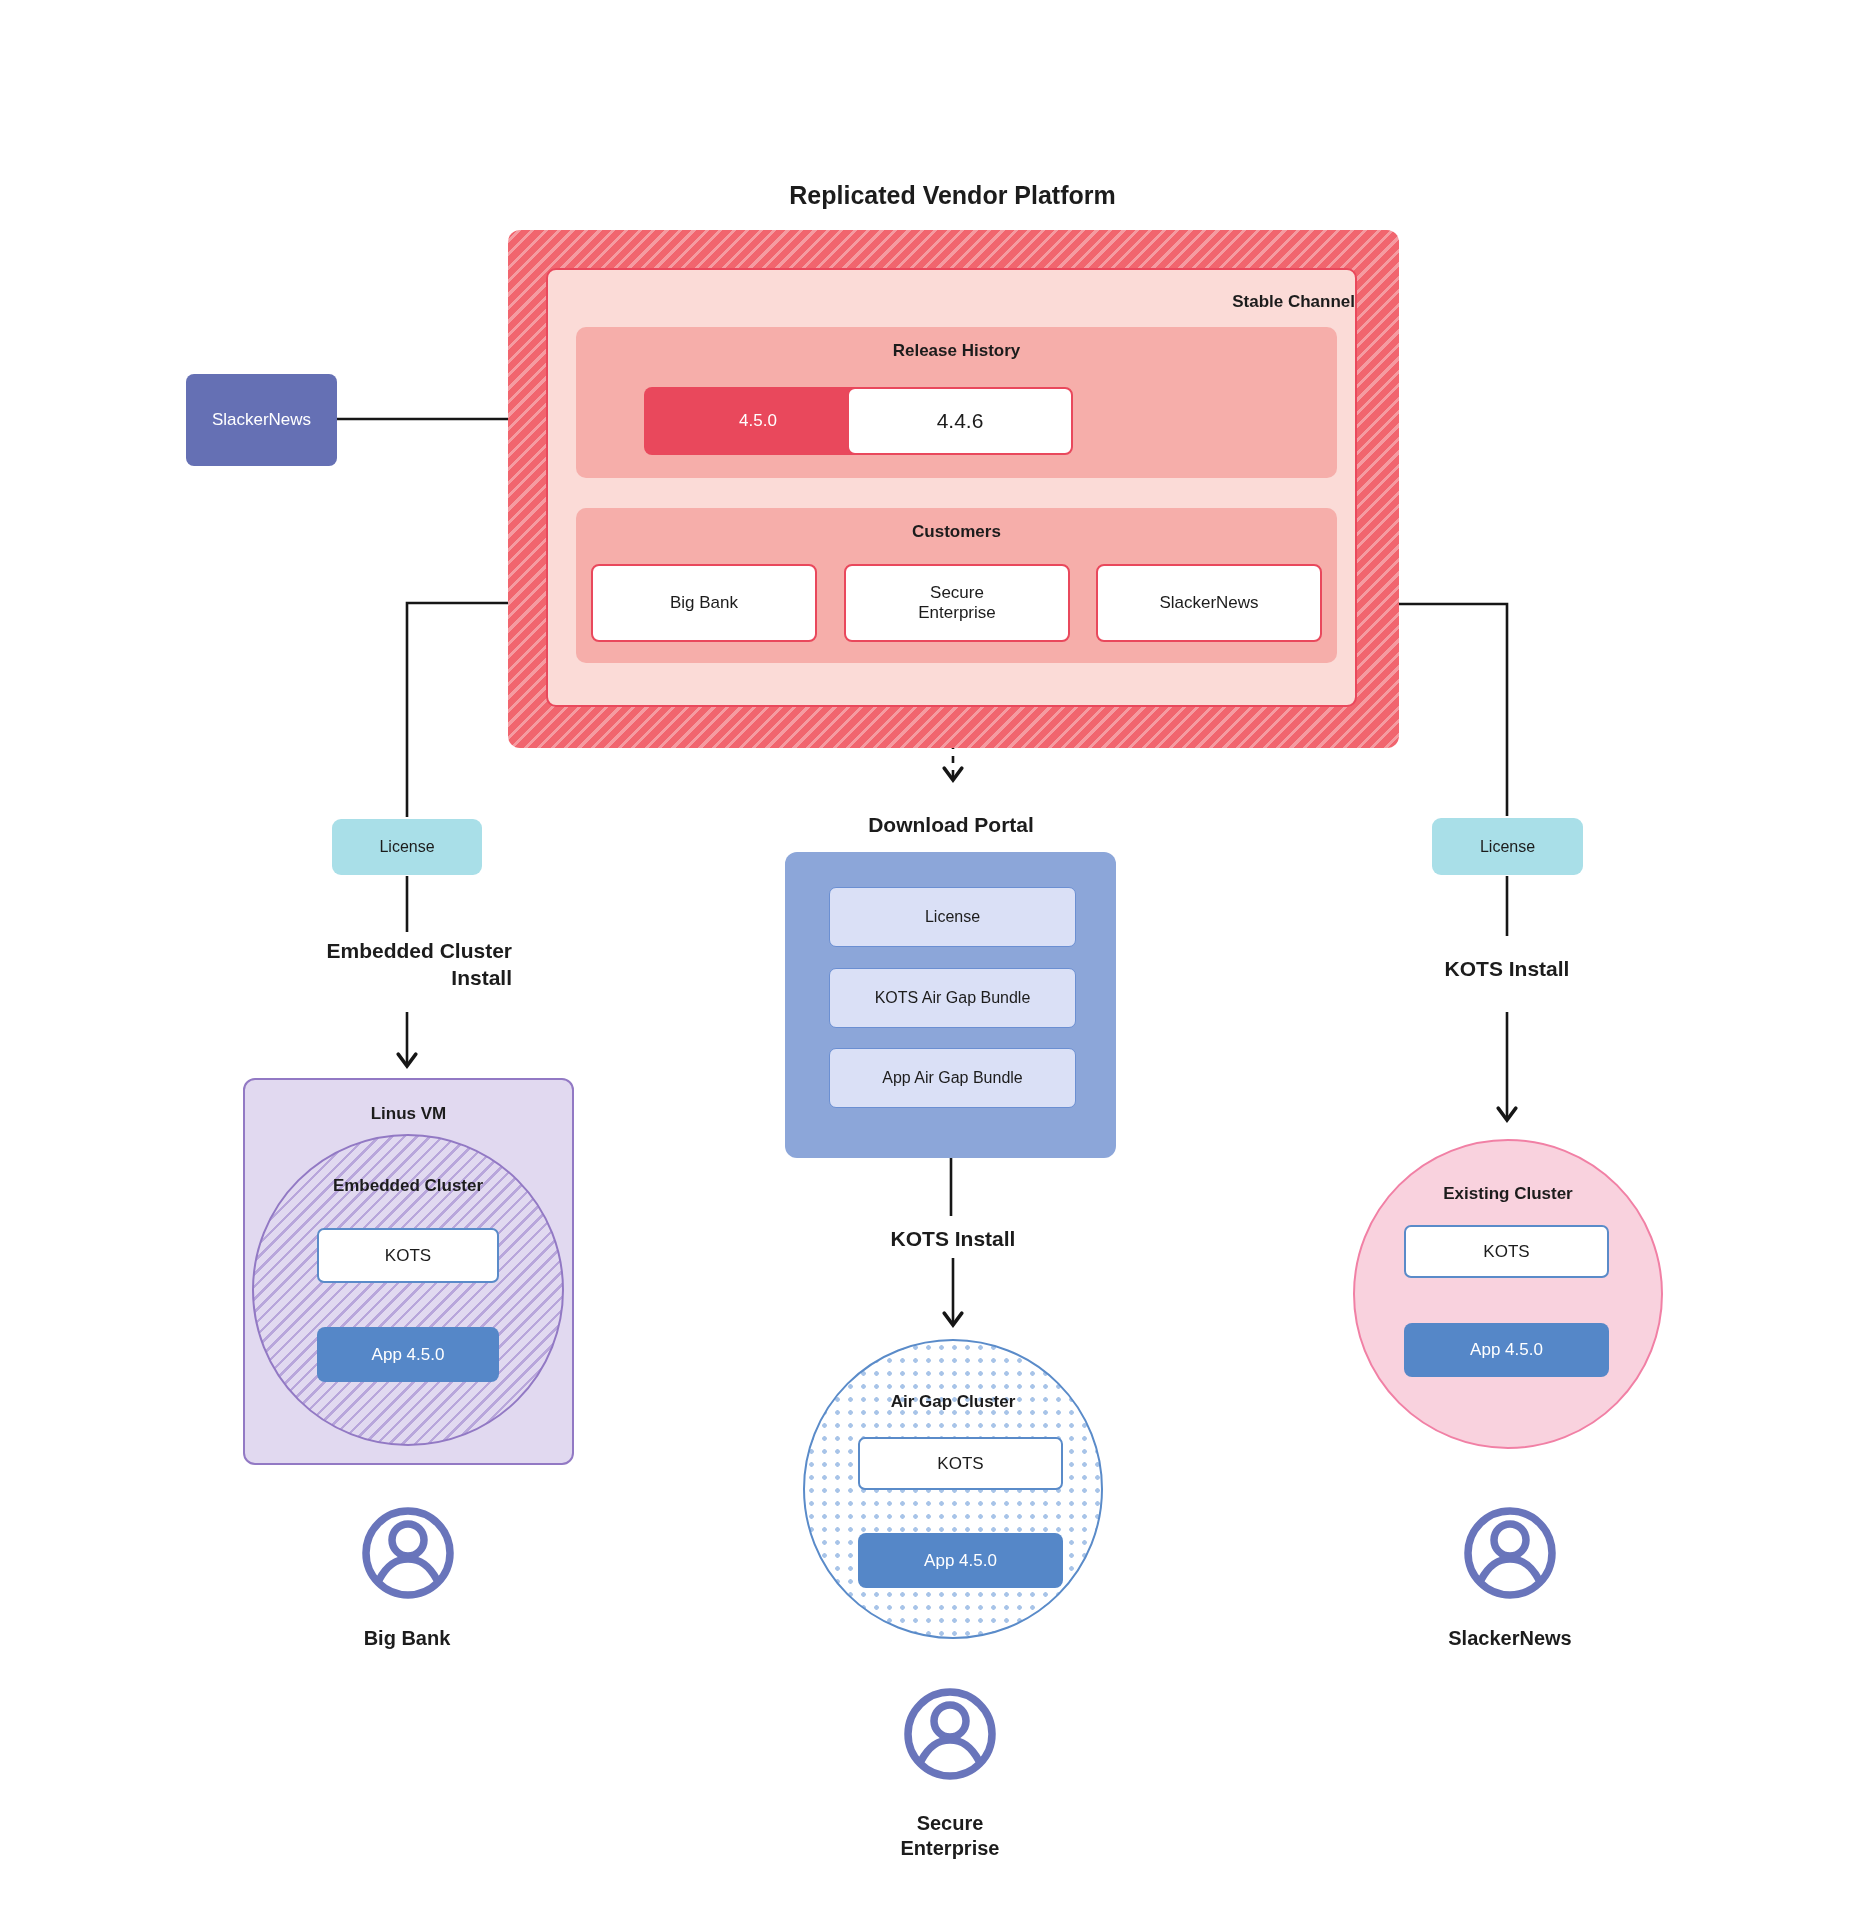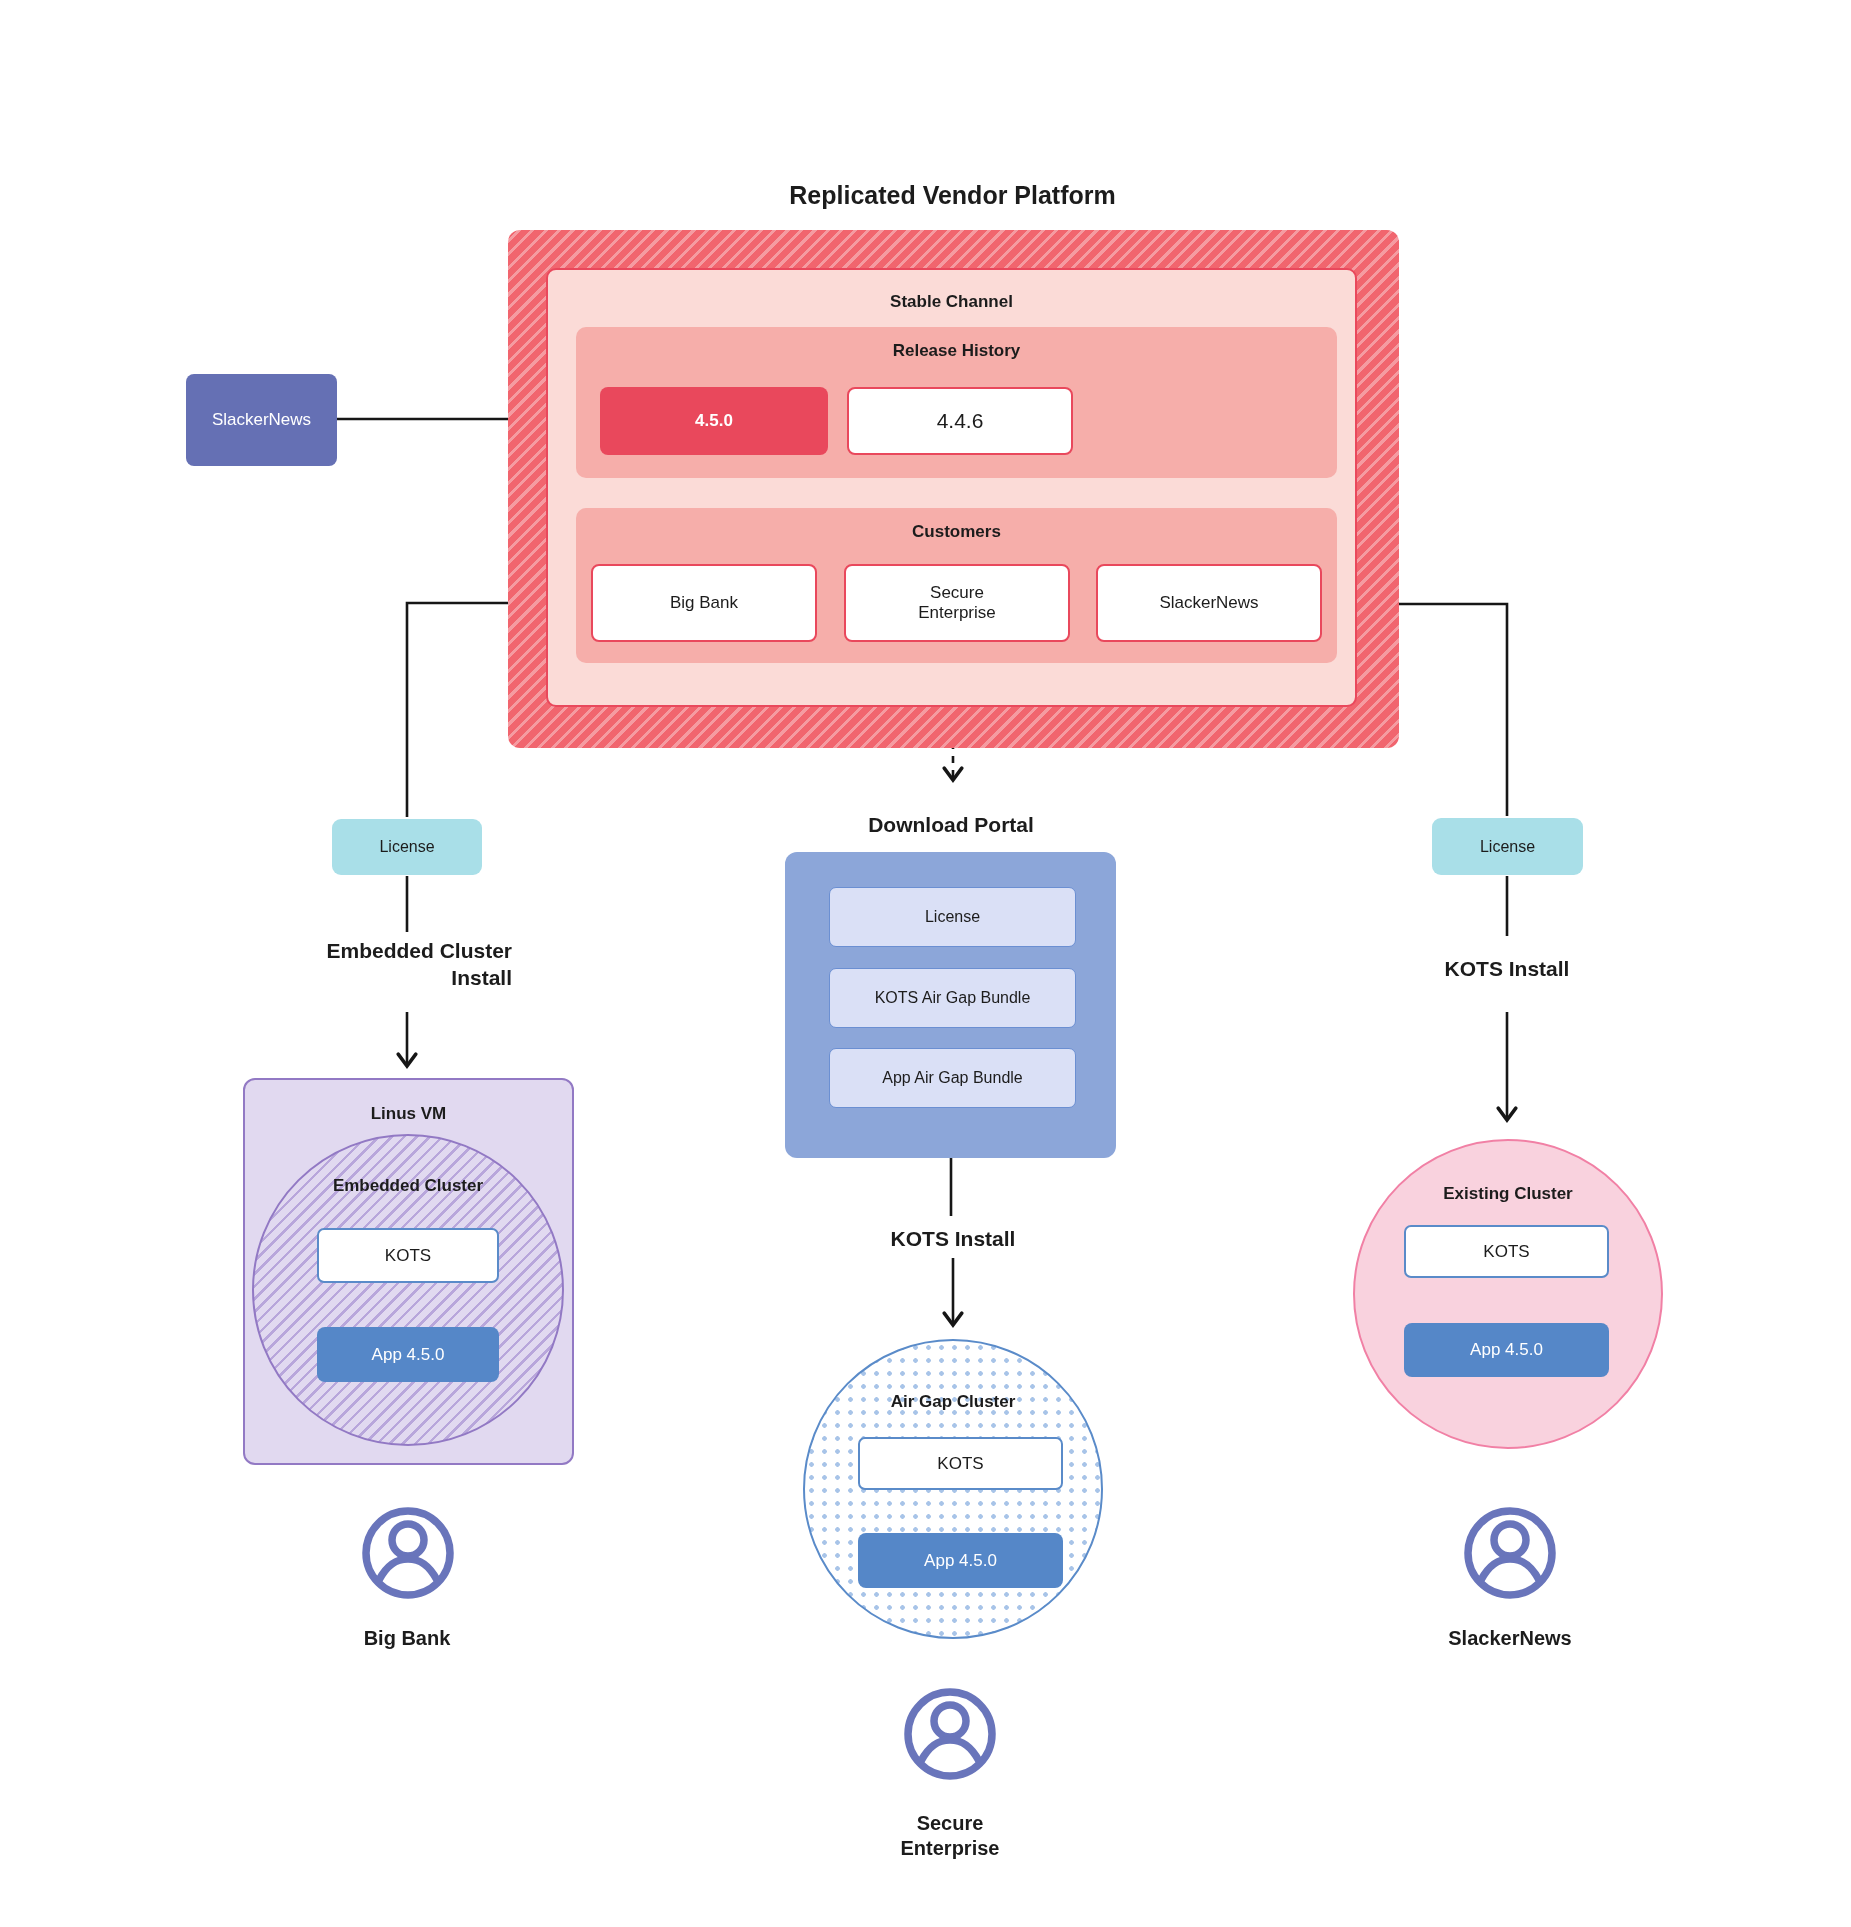--- a/index.html
+++ b/index.html
@@ -20,21 +20,21 @@
   .title{font-size:25px;font-weight:600;}
   .section-label{font-size:17px;font-weight:600;text-align:center;}
   .big-label{font-size:21px;font-weight:600;text-align:center;line-height:1.28;}
   .name-label{font-size:20px;font-weight:600;text-align:center;line-height:1.25;}
   .hatch-red{
     background:repeating-linear-gradient(135deg,var(--hatch_base) 0 6.5px,var(--hatch_stripe) 6.5px 9.5px);
     border-radius:12px;
   }
   .stable{background:var(--stable_fill);border:2px solid var(--red_accent);border-radius:10px;}
   .salmon{background:var(--salmon_fill);border-radius:10px;}
-  .release-red{background:var(--red_accent);border-radius:8px;color:#fff;font-size:17px;font-weight:700;}
+  .release-red{background:var(--red_accent);border-radius:8px;color:#fff;font-size:17px;font-weight:400;margin-left:44px;}
   .release-white{background:#fff;border:2px solid var(--red_accent);border-radius:8px;font-size:21px;font-weight:500;}
   .customer-box{background:#fff;border:2px solid var(--red_accent);border-radius:8px;font-size:17px;font-weight:500;}
   .customer-box span{max-width:118px;}
   .app-node{background:var(--purple_app);border-radius:8px;color:#fff;font-size:17px;font-weight:500;}
   .license-chip{background:var(--teal);border-radius:9px;font-size:16px;font-weight:500;}
   .dp-box{background:var(--dp_blue);border-radius:12px;}
   .dp-item{background:var(--dp_item_fill);border:1.5px solid var(--dp_item_border);border-radius:7px;font-size:16px;font-weight:500;}
   .vm-box{background:var(--vm_fill);border:2px solid var(--vm_border);border-radius:12px;}
   .hatch-circle{
     border:2px solid var(--vm_border);border-radius:50%;
@@ -80,21 +80,21 @@
     </g>
   </svg>
 
   <div class="abs app-node center-text" style="left:186px;top:374px;width:151px;height:92px;">
     <span>SlackerNews</span>
   </div>
 
   <div class="abs hatch-red" style="left:508px;top:230px;width:891px;height:518px;"></div>
 
   <div class="abs stable" style="left:546px;top:268px;width:811px;height:439px;">
-    <div class="section-label" style="padding-top:22px;">Stable Channel</div>
+    <div class="section-label" style="padding-top:22px;text-align:right;">Stable Channel</div>
   </div>
 
   <div class="abs salmon" style="left:576px;top:327px;width:761px;height:151px;">
     <div class="section-label" style="padding-top:14px;">Release History</div>
   </div>
   <div class="abs release-red center-text" style="left:600px;top:387px;width:228px;height:68px;">
     <span>4.5.0</span>
   </div>
   <div class="abs release-white center-text" style="left:847px;top:387px;width:226px;height:68px;">
     <span>4.4.6</span>

